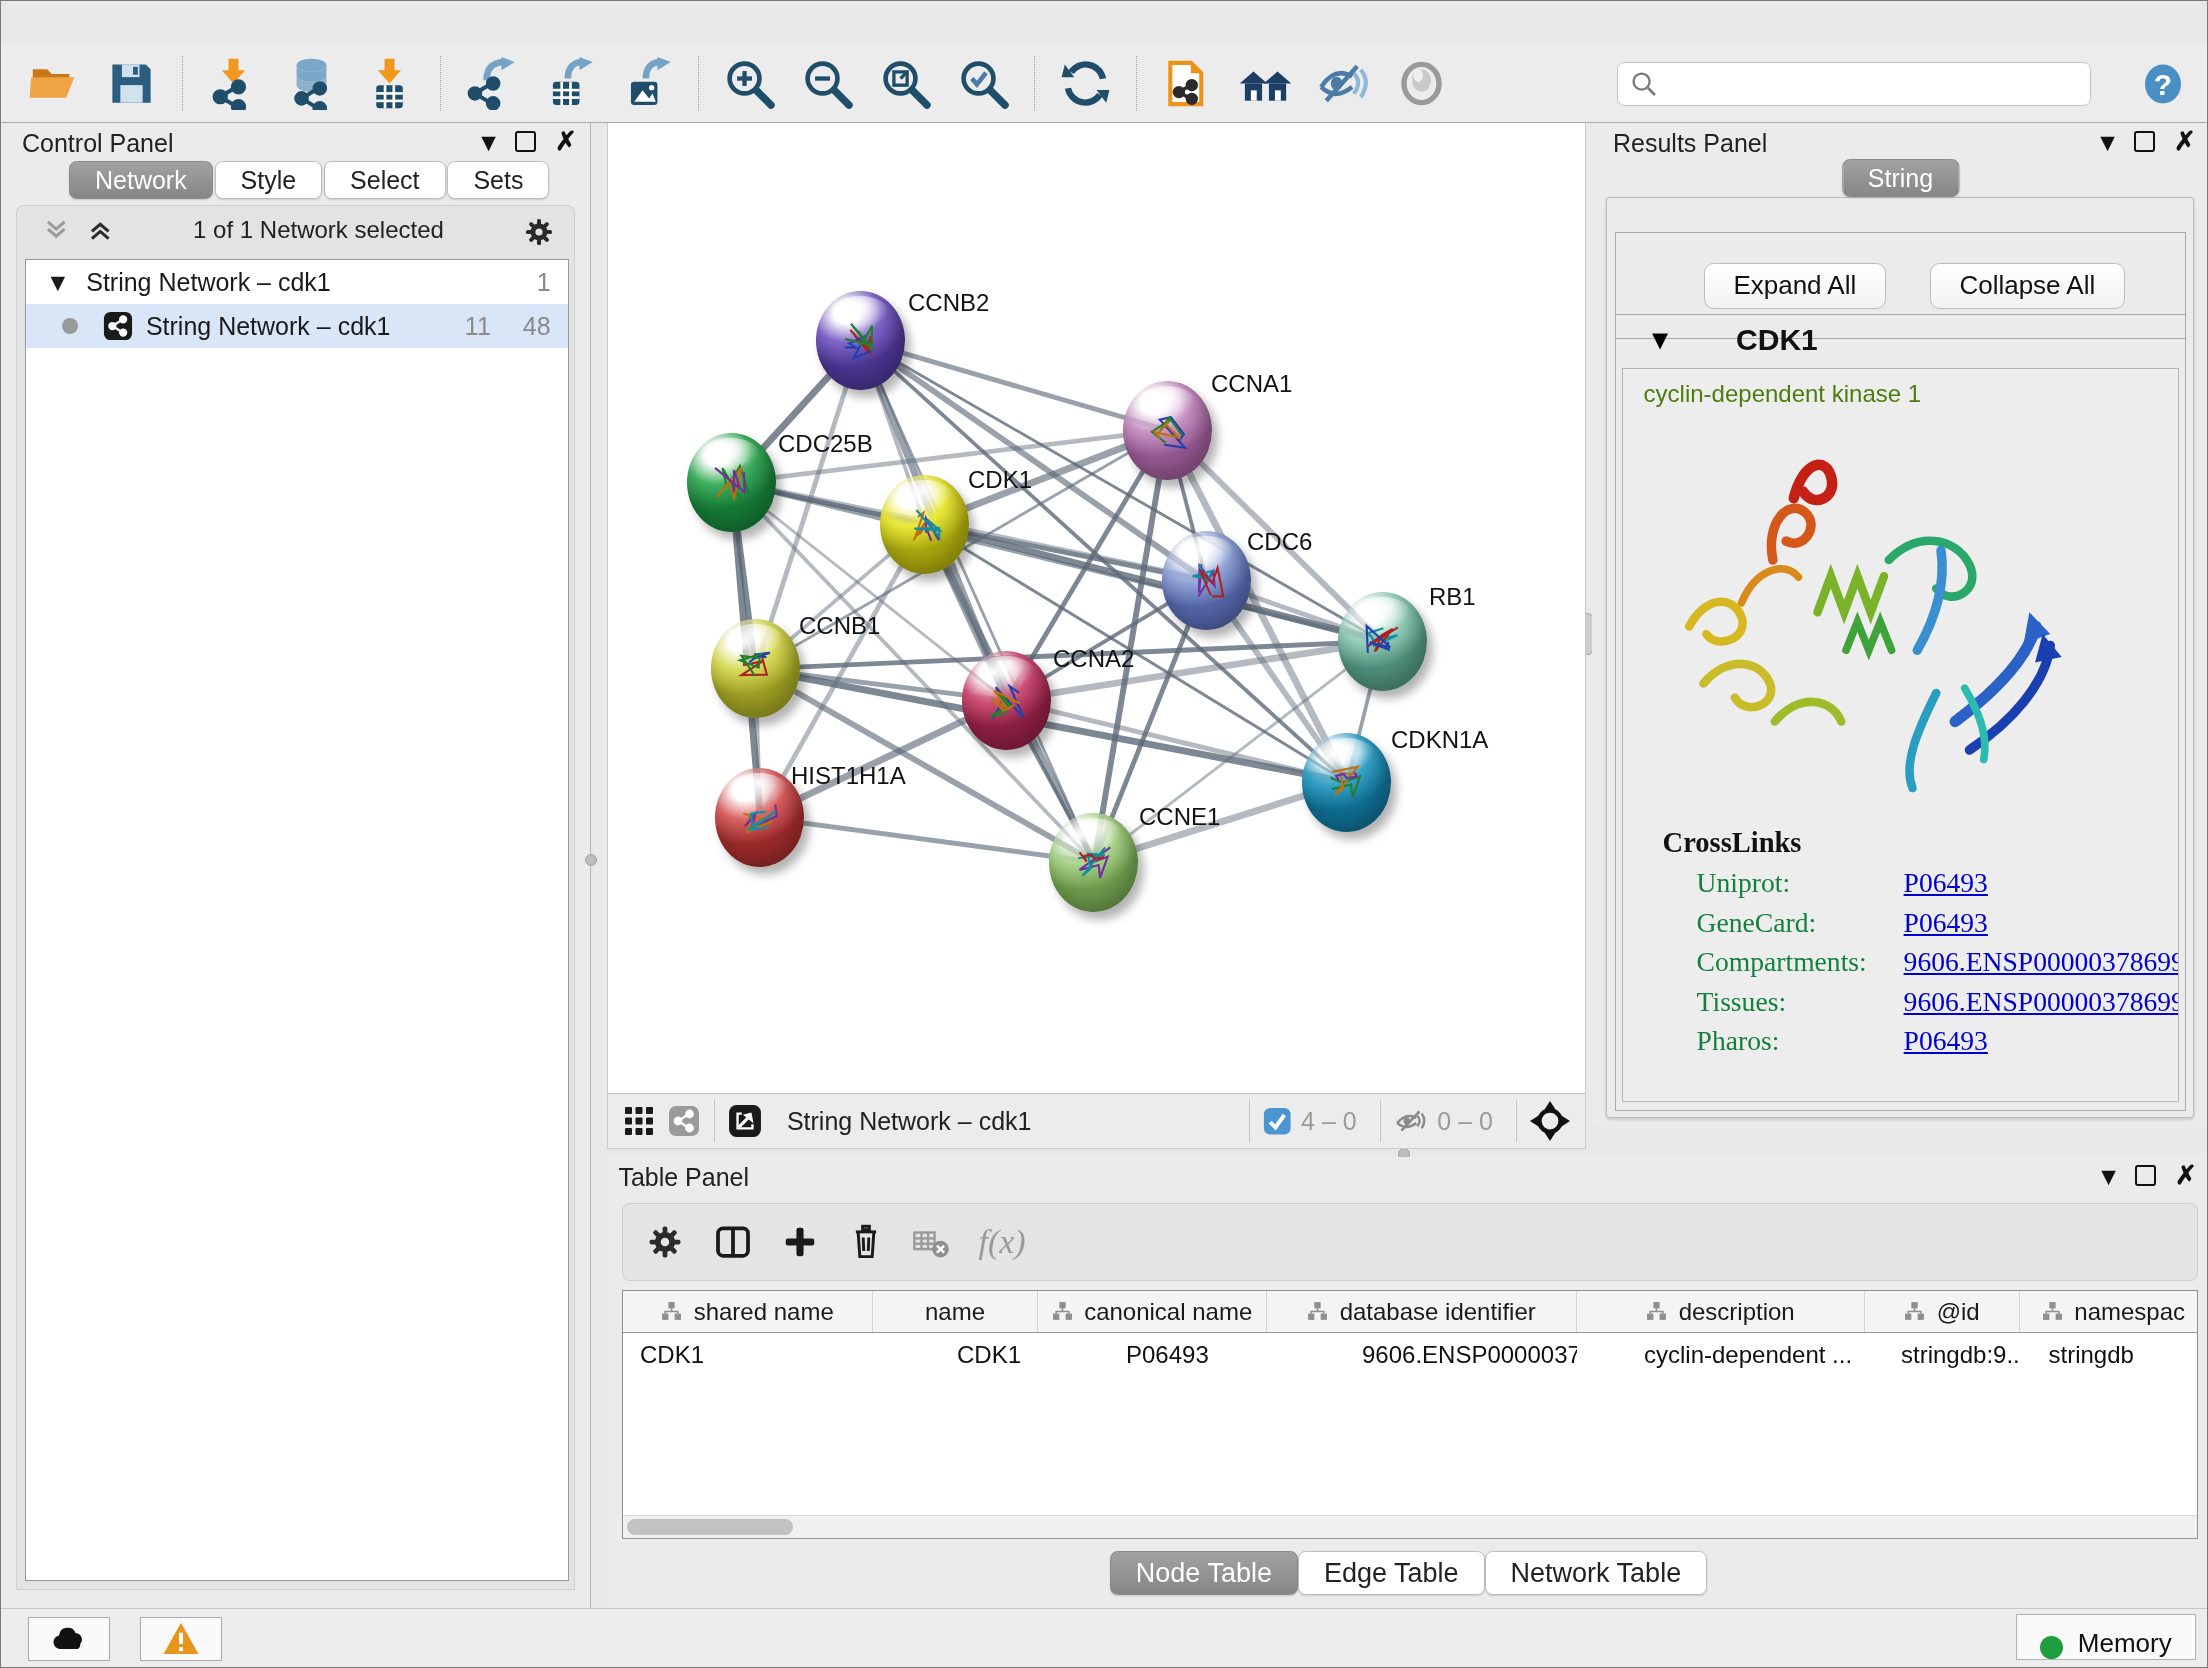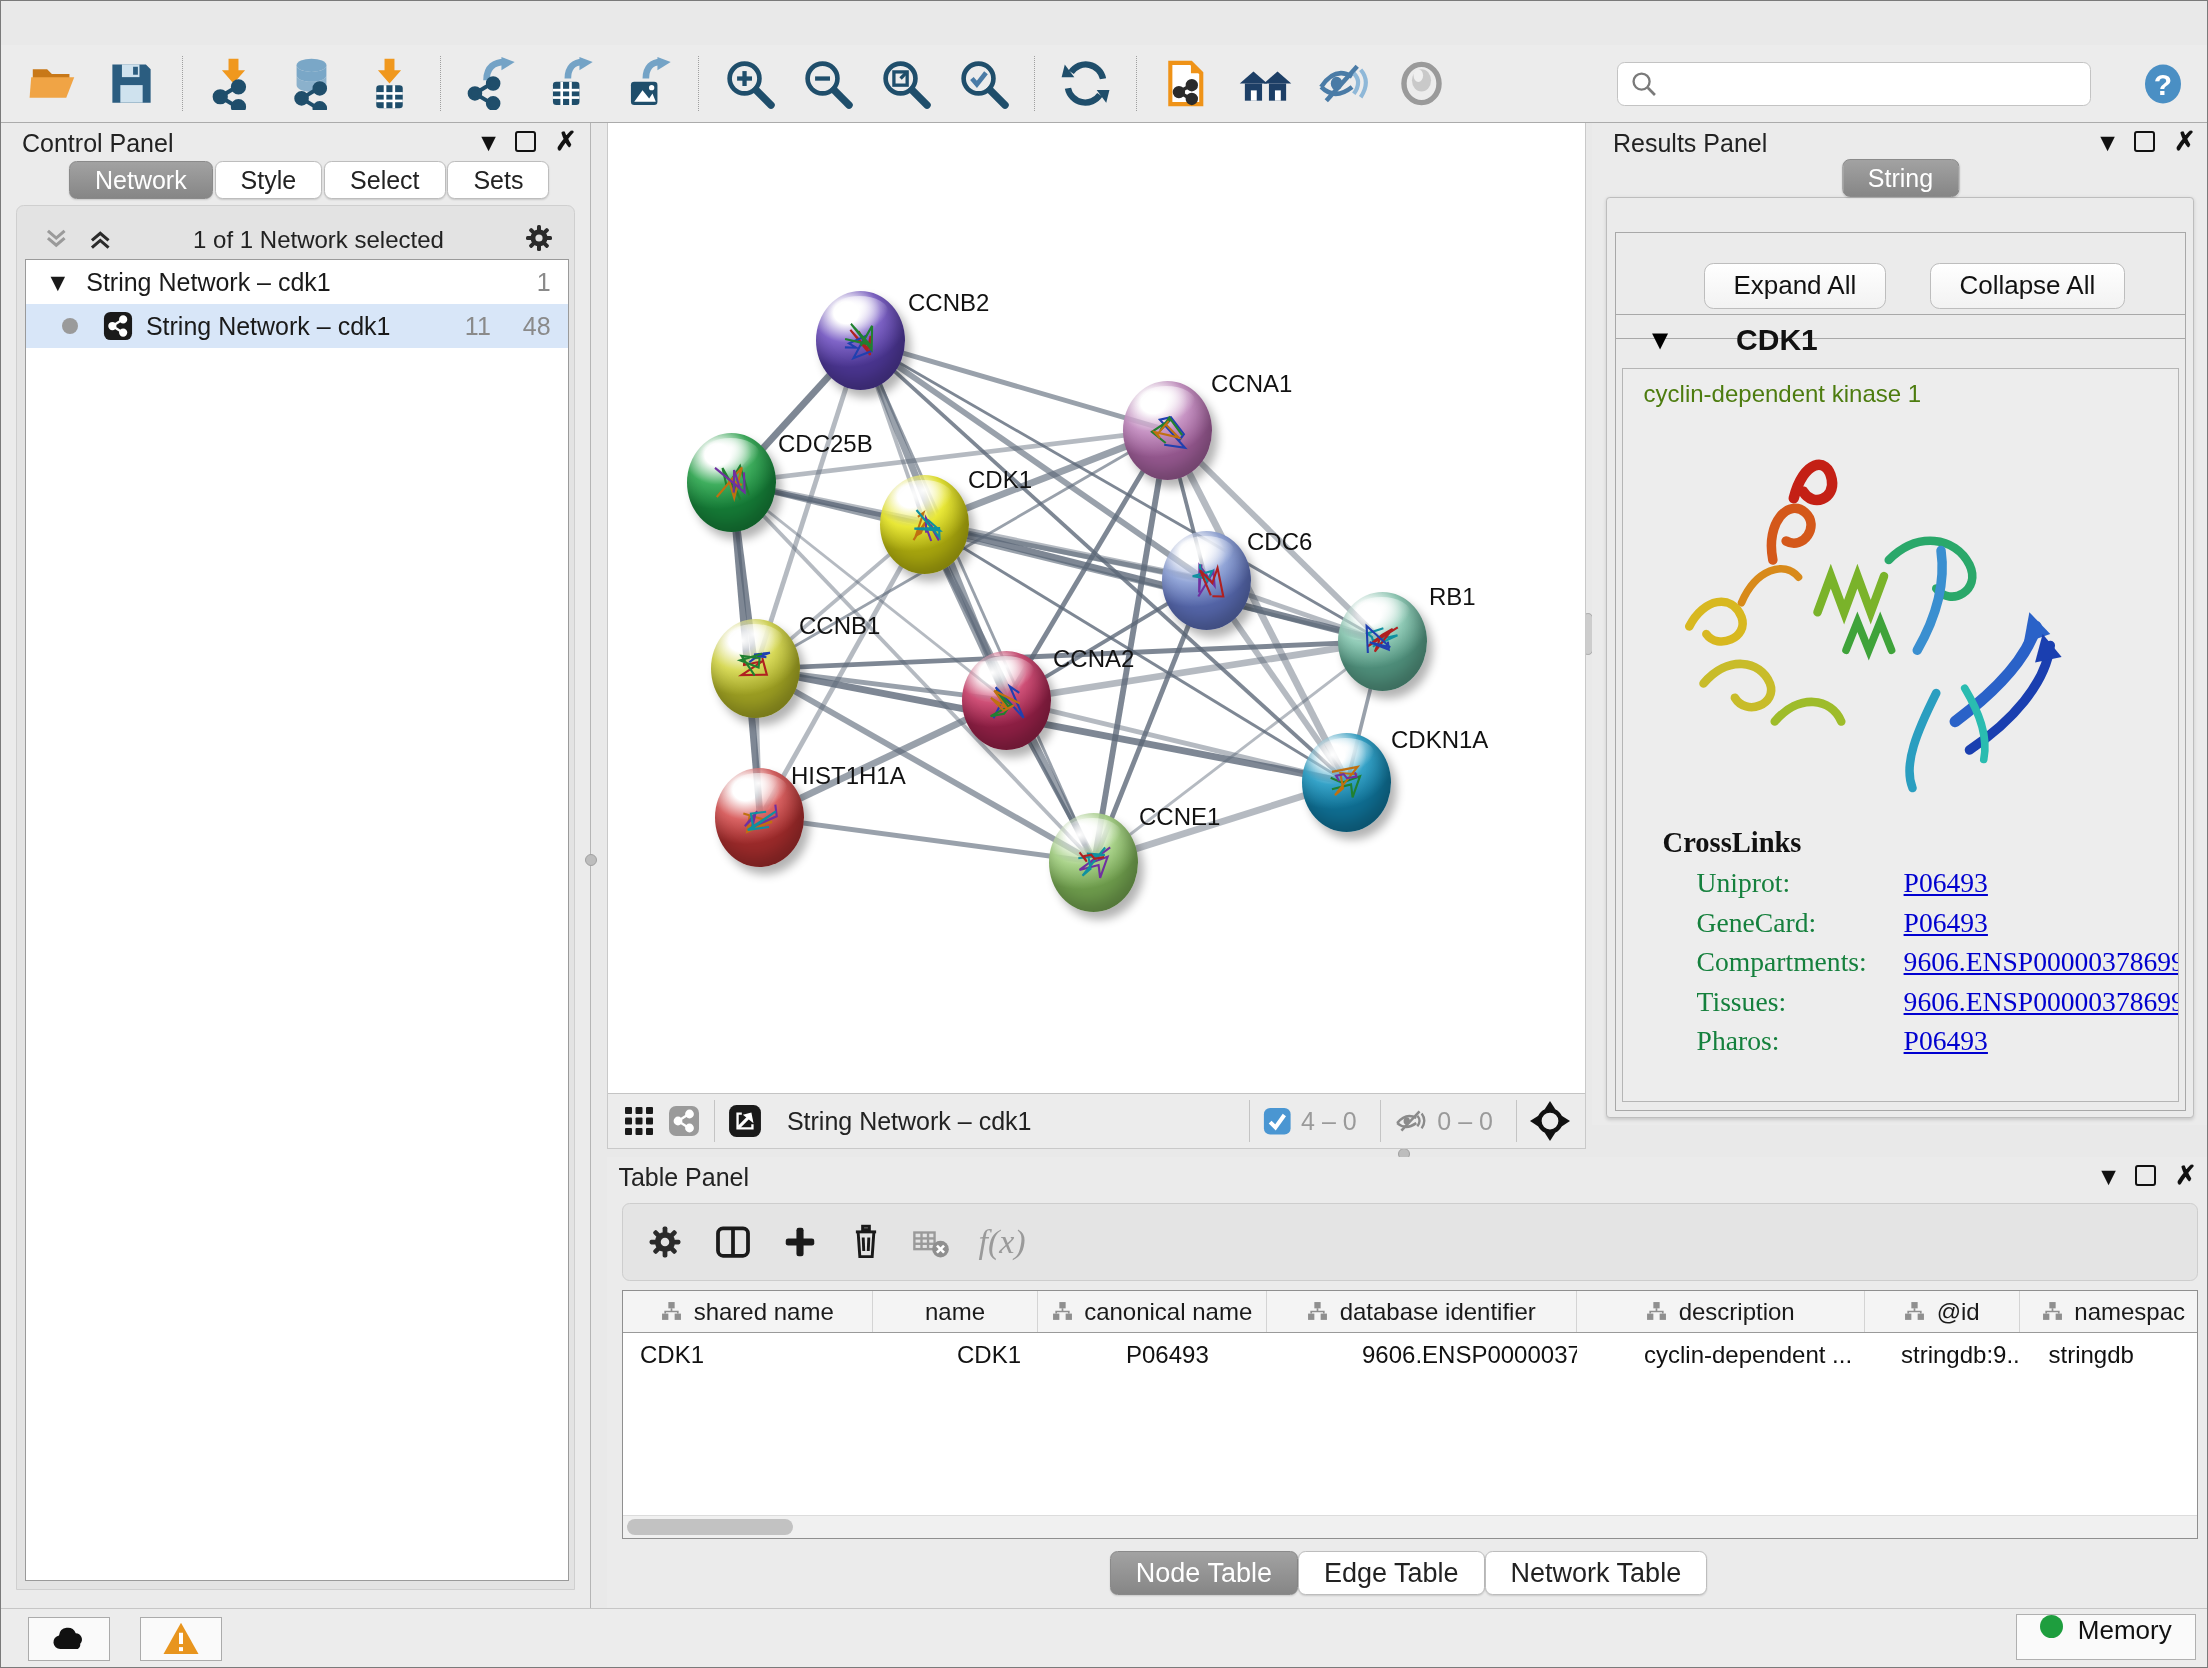--- a/index.html
+++ b/index.html
@@ -33,21 +33,21 @@
   .tab{height:38px;padding:0 25px;border:1px solid #bdbdbd;background:#fff;border-radius:7.6px;
     display:flex;align-items:center;font-size:25px;color:#222;box-shadow:0 1px 1.9px rgba(0,0,0,.15);}
   .tab.sel{background:linear-gradient(#a2a2a2,#868686);color:#fff;border-color:#8a8a8a;}
   
   .control-panel{position:absolute;left:0;top:122px;width:590px;height:1486px;background:#ebebeb;
     border-right:1px solid #b5b5b5;}
   .cp-tabs{position:absolute;left:68px;top:38px;display:flex;}
   .cp-tabs .tab{border-radius:7.6px;margin-right:1.9px;}
   .cp-box{position:absolute;left:15px;top:82px;width:559px;height:1385px;background:#e3e3e3;
     border:1px solid #cfcfcf;border-radius:7.6px 7.6px 0 0;}
-  .cp-strip{position:absolute;left:0;top:9.5px;width:100%;height:38px;display:flex;align-items:flex-end;}
+  .cp-strip{position:absolute;left:0;top:9.5px;width:100%;height:38px;display:flex;align-items:flex-start;}
   .cp-status{flex:1;text-align:center;font-size:24px;color:#222;}
   .tree-box{position:absolute;left:7.6px;top:53px;width:544px;height:1322px;background:#fff;
     border:1px solid #9a9a9a;}
   .tree-row{position:relative;height:44px;display:flex;align-items:center;font-size:25px;color:#1a1a1a;}
   .tree-row.sel{background:#d8e6f8;}
   .tree-count{color:#8a8a8a;margin-left:auto;margin-right:17px;}
   .tree-counts2{color:#8a8a8a;margin-left:auto;display:flex;gap:32px;margin-right:17px;}
   
   .net-panel{position:absolute;left:606px;top:122px;width:979px;height:1026px;background:#fff;
     border:1px solid #c9c9c9;border-top:none;}
@@ -100,21 +100,21 @@
   .hscroll{position:absolute;left:0;bottom:0;width:100%;height:23px;background:#f0f0f0;border-top:1px solid #dcdcdc;}
   .hthumb{position:absolute;left:3.8px;top:2.9px;width:166px;height:16px;background:#c2c2c2;border-radius:8.6px;}
   .tp-tabs{position:absolute;left:0;right:0;top:394px;display:flex;justify-content:center;}
   .tp-tabs .tab{height:44px;font-size:27px;border-radius:7.6px;}
   
   .status-bar{position:absolute;left:0;top:1607px;width:2208px;height:61px;background:#ececec;
     border-top:1px solid #c6c6c6;}
   .sb-btn{position:absolute;top:7.6px;width:82px;height:44px;background:#fafafa;border:1.9px solid #ababab;
     display:flex;align-items:center;justify-content:center;}
   .mem-btn{position:absolute;right:13.3px;top:4.8px;height:46px;padding:0 23px;background:#fafafa;
-    border:1.9px solid #b0b0b0;display:flex;align-items:flex-start;gap:15px;font-size:26px;color:#111;}
+    border:1.9px solid #b0b0b0;display:flex;align-items:flex-end;gap:15px;font-size:26px;color:#111;}
   .mem-dot{width:23px;height:23px;border-radius:50%;background:#1e9e3e;}
   
   .split-dot{position:absolute;width:12.4px;height:12.4px;border-radius:50%;background:#bdbdbd;border:1px solid #a0a0a0;}
   .split-pill{position:absolute;width:9.5px;height:42px;border-radius:4.8px;background:#cdcdcd;border:1px solid #a8a8a8;}
 </style>
 </head>
 <body>
 
 <div class="window">
 

